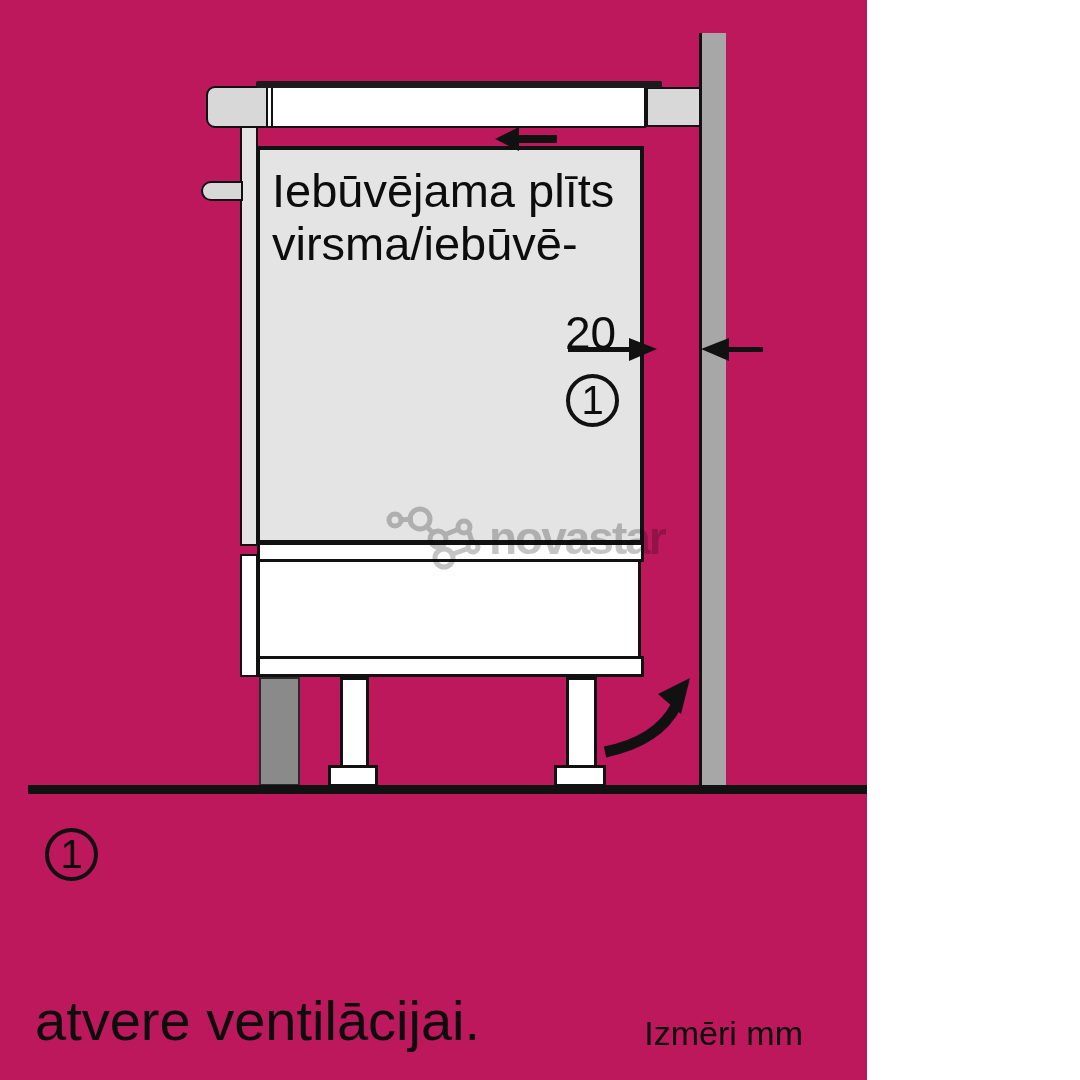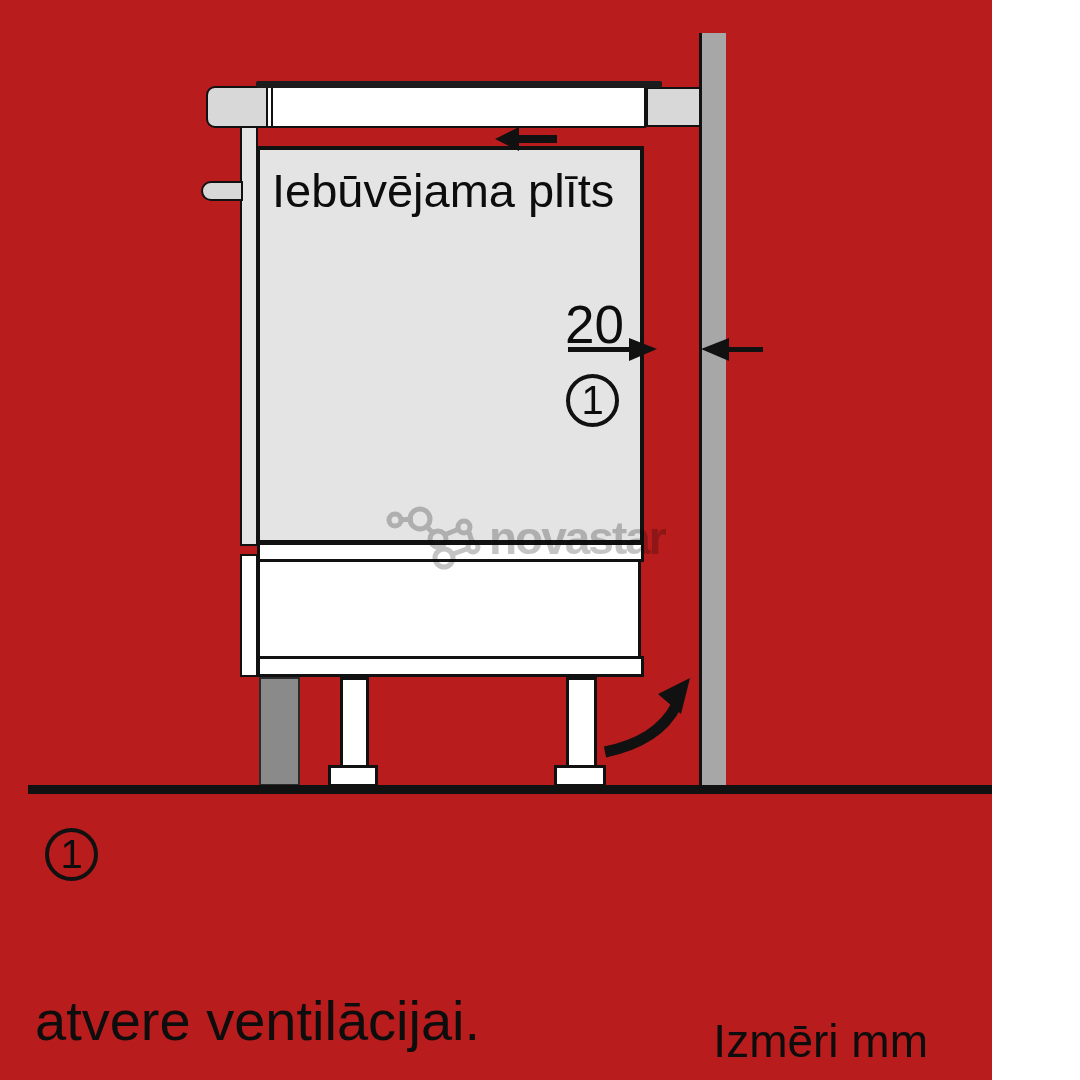--- a/index.html
+++ b/index.html
@@ -1,18 +1,18 @@
 <!DOCTYPE html>
 <html><head>
 <meta charset="utf-8">
 <style>
   html,body{margin:0;padding:0;background:#fff;}
   *{box-sizing:border-box;}
   #stage{
-    position:relative;width:992px;height:1080px;background:#b91c1c;
+    position:relative;width:867px;height:1080px;background:#be185d;
     font-family:"Liberation Sans", sans-serif;color:#0d0d0d;overflow:hidden;
   }
   .abs{position:absolute;}
 
   
   .wall{left:699px;top:33px;width:27px;height:752px;background:#a7a7a7;border-left:3px solid #111;}
   .floor{left:28px;top:785px;width:1028px;height:9px;background:#111;}
   .worktop-band{left:266px;top:85px;width:380px;height:43px;background:#fff;border:2px solid #111;}
   .worktop-left{left:206px;top:86px;width:62px;height:42px;background:#d8d8d8;border:2px solid #111;border-radius:9px 0 0 9px;}
   .worktop-joint{left:271px;top:87px;width:2px;height:39px;background:#111;}
@@ -27,55 +27,56 @@
   .band2{left:257px;top:656px;width:387px;height:21px;background:#fff;border:3px solid #111;}
   .left-strip{left:240px;top:554px;width:18px;height:123px;background:#fff;border:2px solid #111;}
   .plinth{left:259px;top:677px;width:41px;height:109px;background:#8a8a8a;border:2px solid #2a2a2a;}
   .leg{background:#fff;border:3px solid #111;}
   .leg1s{left:340px;top:677px;width:29px;height:92px;}
   .leg1f{left:328px;top:765px;width:50px;height:22px;}
   .leg2s{left:566px;top:677px;width:31px;height:92px;}
   .leg2f{left:554px;top:765px;width:52px;height:22px;}
 
   
-  .dim-number{left:565px;top:302px;font-size:53px;line-height:46px;}
+  .dim-number{left:565px;top:310px;font-size:46px;line-height:46px;}
   .callout-circle{width:53px;height:53px;border:4px solid #111;border-radius:50%;
     display:flex;align-items:center;justify-content:center;font-size:40px;background:transparent;}
   .callout-diagram{left:566px;top:374px;}
   .callout-legend{left:45px;top:828px;border-width:4px;}
 
   
   .wm-layer{left:0;top:0;width:1080px;height:1080px;mix-blend-mode:multiply;pointer-events:none;padding-left:32px;}
   .wm-text{position:absolute;left:489px;top:511px;font-size:46px;font-weight:bold;
     letter-spacing:-2px;color:#c4c4c4;white-space:nowrap;}
 
   
   .legend-line1{left:56px;top:889px;font-size:49px;}
   .legend-line2{left:35px;top:944px;font-size:56px;margin-top:44px;}
-  .units-note{right:64px;top:1014px;font-size:46px;}
+  .units-note{right:64px;top:1014px;font-size:34px;}
 
   svg.overlay{position:absolute;left:0;top:0;width:1080px;height:1080px;pointer-events:none;}
 </style>
 </head>
 <body>
 
 <div id="stage">
 
   <div class="abs worktop-left"></div>
   <div class="abs worktop-band"></div>
   <div class="abs worktop-joint"></div>
   <div class="abs worktop-right"></div>
   <div class="abs hob-strip"></div>
 
   <div class="abs door-strip"></div>
   <div class="abs handle"></div>
 
   <div class="abs oven-box">
     <div class="oven-label">
       <div>Iebūvējama plīts</div>
+      <div>virsma/iebūvē-</div>
     </div>
   </div>
 
   <div class="abs band1"></div>
   <div class="abs lower-box"></div>
   <div class="abs band2"></div>
   <div class="abs left-strip"></div>
   <div class="abs plinth"></div>
   <div class="abs leg leg1s"></div>
   <div class="abs leg leg1f"></div>

